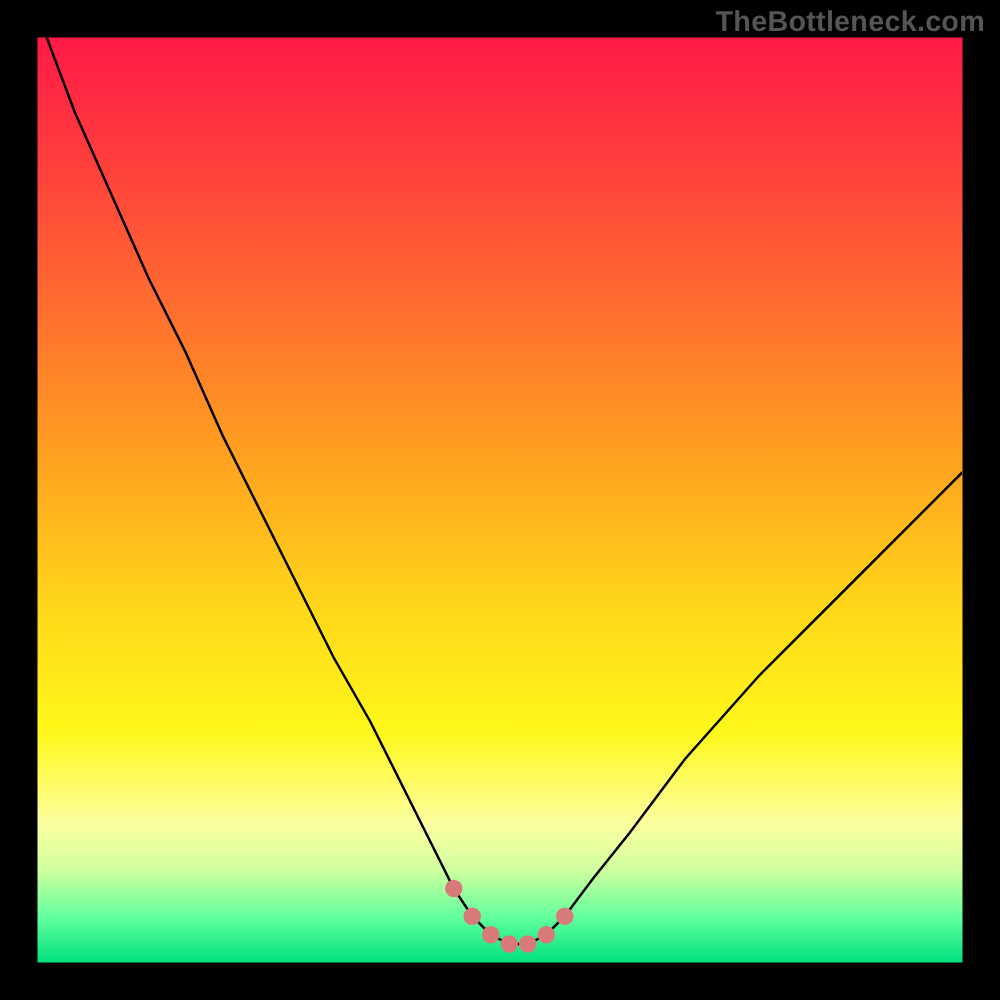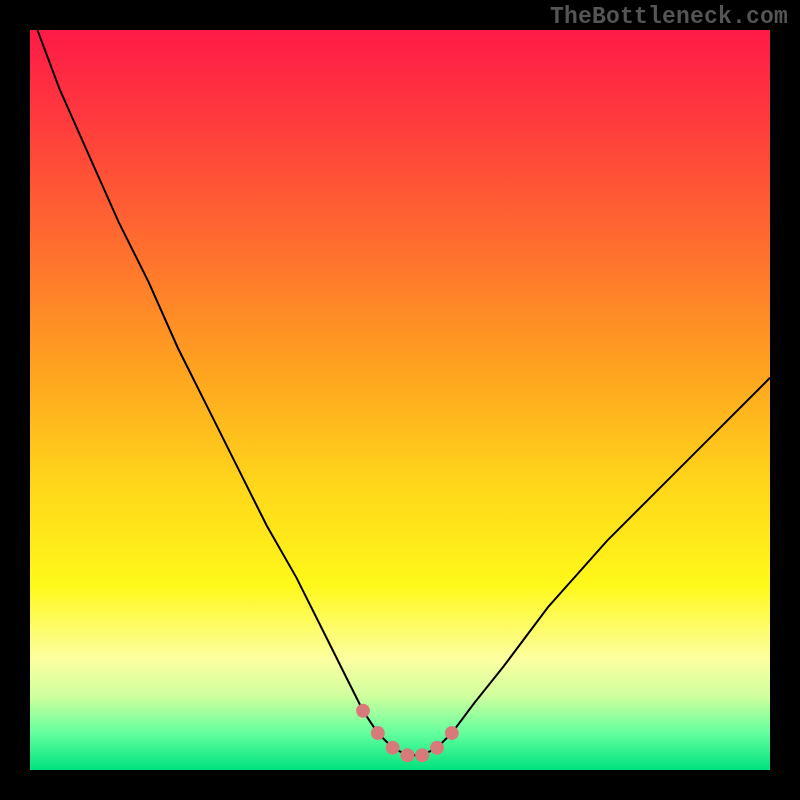--- a/index.html
+++ b/index.html
@@ -11,21 +11,20 @@
     overflow: hidden;
     font-family: Arial, Helvetica, sans-serif;
   }
   .frame {
     position: absolute;
     left: 0;
     top: 0;
     width: 800px;
     height: 800px;
     box-sizing: border-box;
-    font-family: Liberation Mono, monospace;
   }
   .plot-area {
     position: absolute;
     left: 30px;
     top: 30px;
     width: 740px;
     height: 740px;
     background: linear-gradient(to bottom,
       #ff1a47 0%,
       #ff3a3d 12%,

